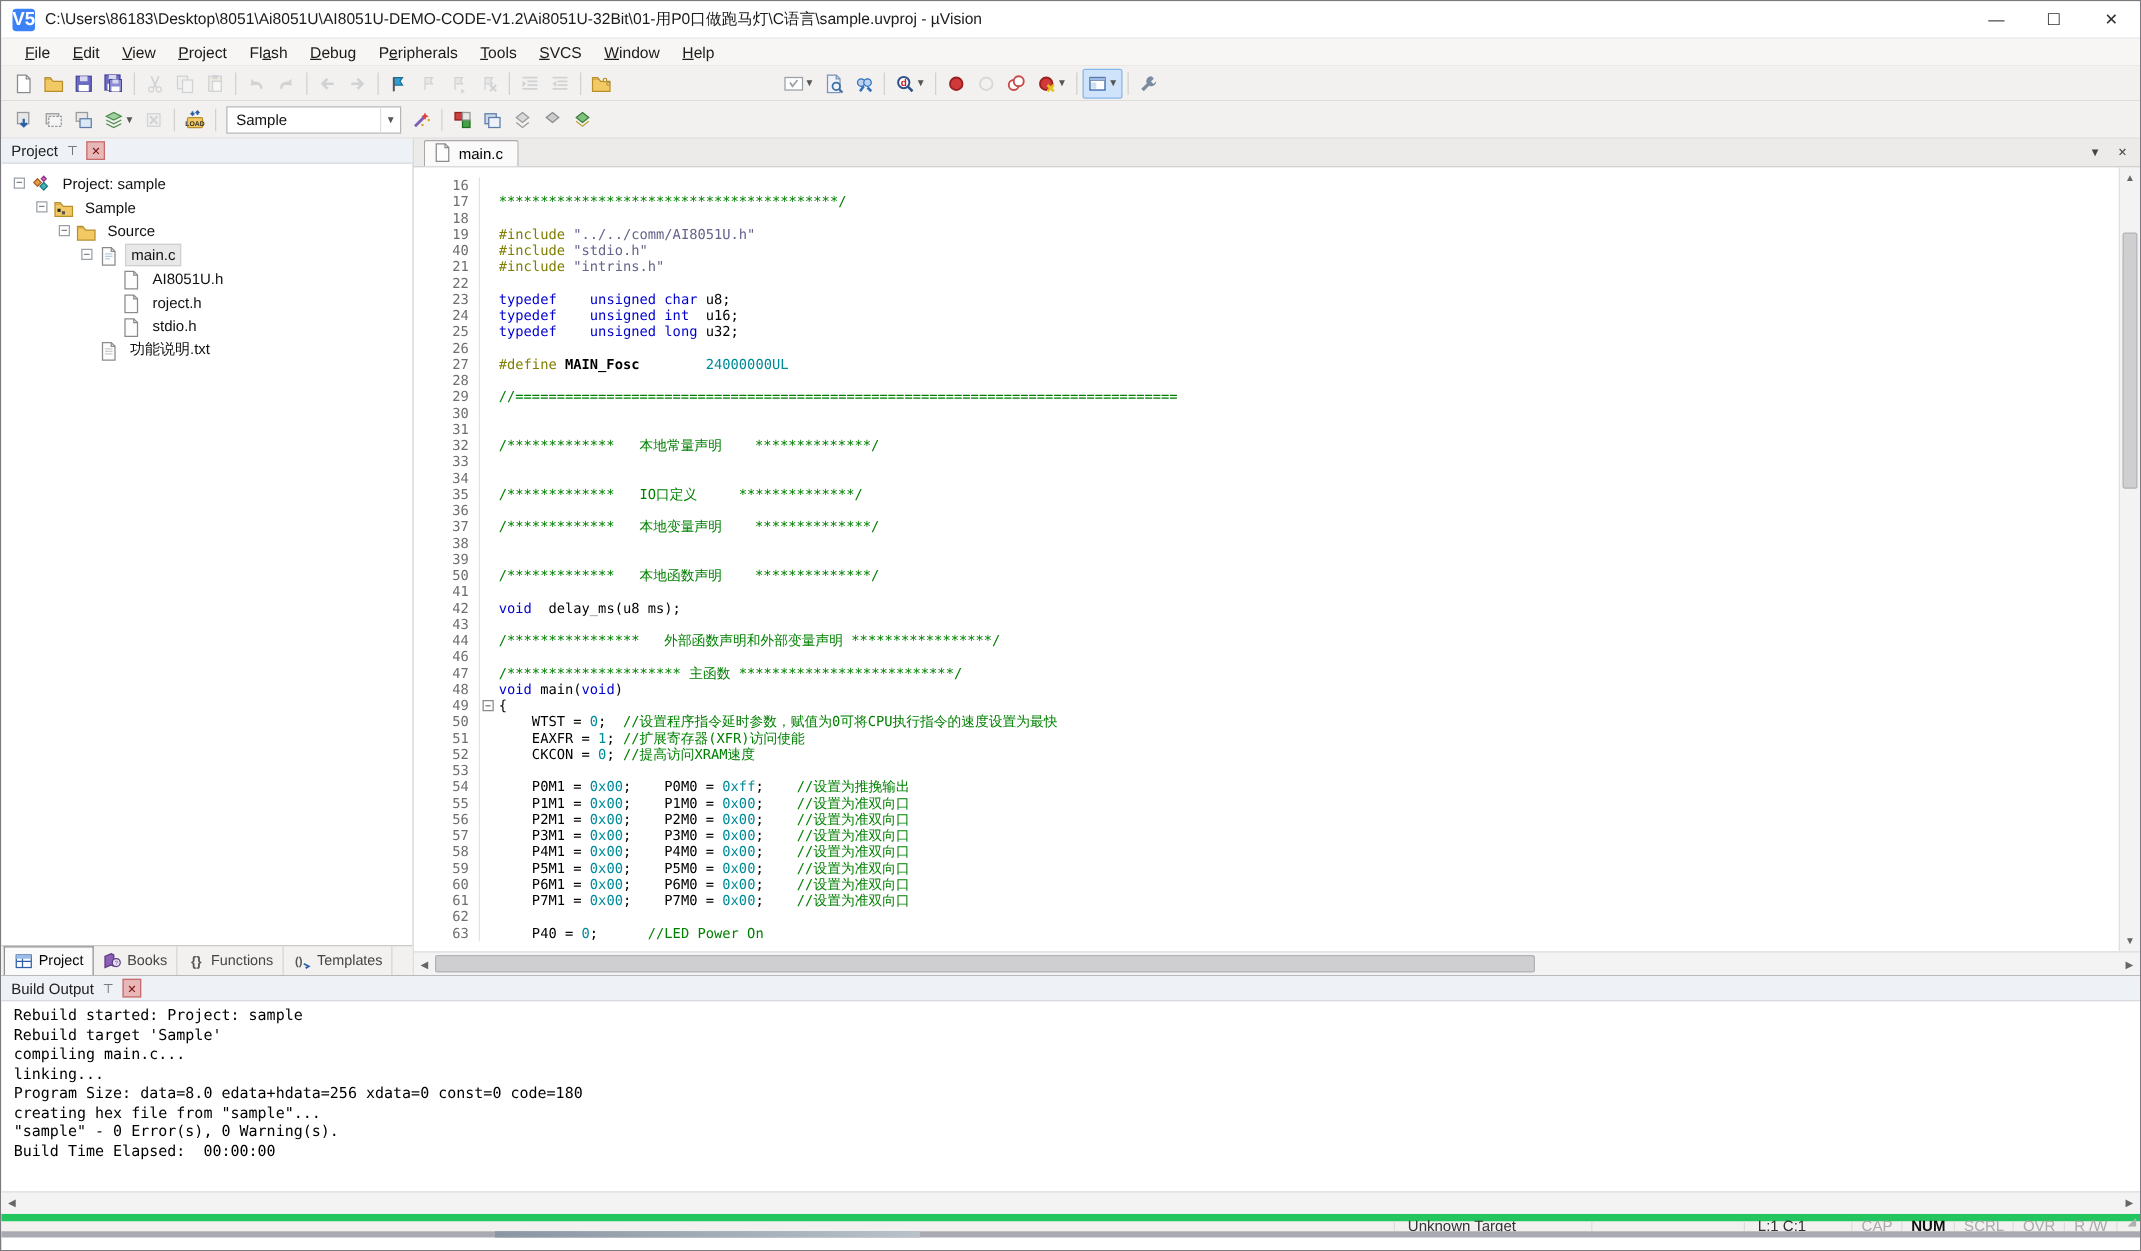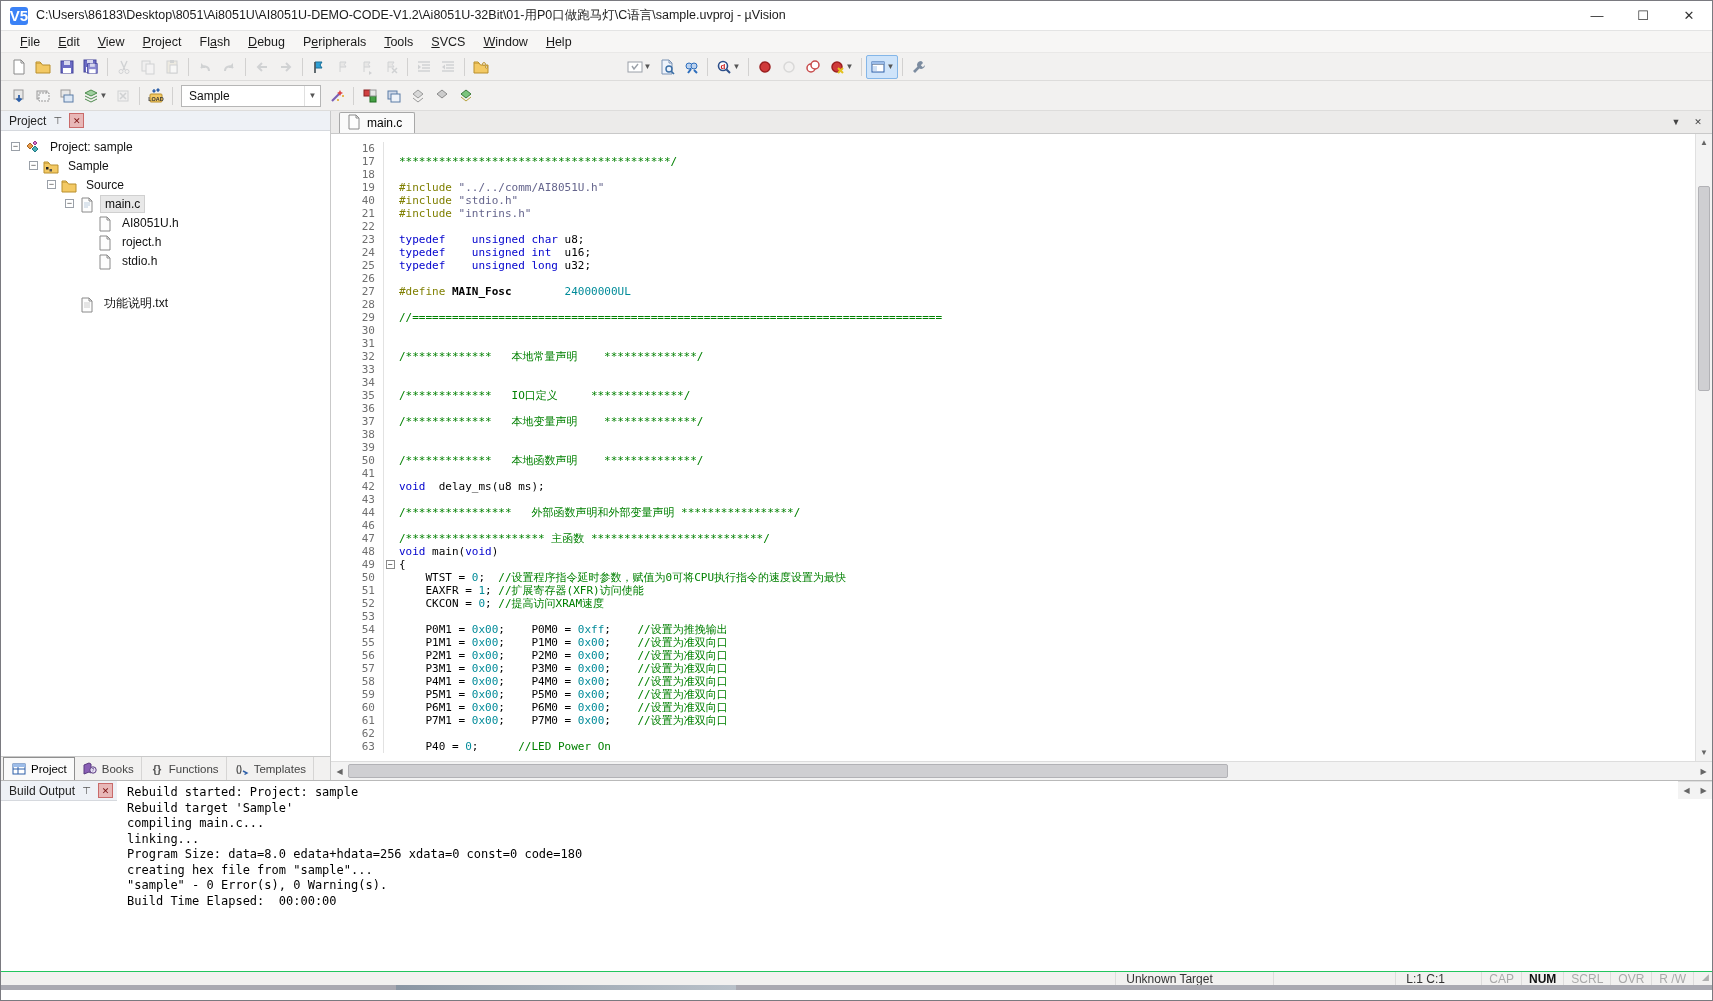--- a/index.html
+++ b/index.html
@@ -67,30 +67,30 @@
   .tok-num{color:#008b99;}
   .tok-cmt{color:#008000;}
   
   #vscroll{width:17px;flex:0 0 auto;background:#f3f3f3;border-left:1px solid #e0e0e0;position:relative;}
   .sb-arrow{height:17px;display:flex;align-items:center;justify-content:center;font-size:8px;color:#666;}
   #vthumb{position:absolute;left:2px;right:2px;top:52px;height:205px;background:#cfcfd2;border:1px solid #b2b2b6;border-radius:2px;}
   #hscroll{height:19px;background:#f3f3f3;border-top:1px solid #ddd;display:flex;align-items:center;position:relative;}
   #hscroll .sb-arrow{width:17px;height:100%;}
   #hthumb{position:absolute;left:17px;width:880px;top:2px;bottom:2px;background:#cfcfd2;border:1px solid #b2b2b6;border-radius:2px;}
   
-  #build-panel{height:191px;border-top:1px solid #b9b9b9;display:flex;background:#fff;}
+  #build-panel{height:191px;border-top:1px solid #b9b9b9;display:flex;flex-direction:column;background:#fff;}
   #build-header{height:20px;background:#eef1f6;border-bottom:1px solid #d6d9de;display:flex;align-items:center;padding:0 4px 0 8px;font-size:12px;color:#222;}
   #build-header .hbtn{margin-left:4px;width:15px;height:15px;display:flex;align-items:center;justify-content:center;font-size:10px;color:#555;}
   #build-header .hbtn:first-of-type{margin-left:auto;}
   #build-header .hbtn.close{background:#e8b7b7;border:1px solid #c96a6a;color:#7a1010;font-size:9px;}
   #build-text{flex:1;padding:4px 0 0 10px;font-family:"DejaVu Sans Mono","Liberation Mono",monospace;font-size:12px;line-height:15.5px;color:#000;white-space:pre;overflow:hidden;}
   #build-hscroll{height:18px;background:#f3f3f3;border-top:1px solid #ddd;display:flex;align-items:center;justify-content:space-between;}
   #build-hscroll .sb-arrow{width:17px;height:100%;}
   
-  #statusbar{height:14px;background:#f2f1f0;border-top:1px solid #22c55e;display:flex;align-items:stretch;font-size:12px;color:#333;padding-left:32px;}
+  #statusbar{height:14px;background:#f2f1f0;border-top:6px solid #22c55e;display:flex;align-items:stretch;font-size:12px;color:#333;padding-left:32px;}
   .sseg{display:flex;align-items:center;padding:0 10px;border-right:1px solid #dddcdb;}
   .sseg.grow{flex:1;}
   .flag{color:#a9a9a9;padding:0 7px;display:flex;align-items:center;border-right:1px solid #dddcdb;}
   .flag.on{color:#111;font-weight:bold;}
   #grip{width:18px;display:flex;align-items:flex-end;justify-content:flex-end;padding:3px;color:#b0b0b0;font-size:9px;}
   #bottom-strip{height:5px;background:#a9a9b1;position:relative;}
   #bottom-strip .photo{position:absolute;left:395px;width:340px;top:0;bottom:0;background:linear-gradient(90deg,#8a96a3,#b9c1c9);}
 </style>
 </head>
 <body>
@@ -564,21 +564,21 @@
           <div class="trow" style="padding-left: 82px;">
             <span class="noexp"></span>
             <span class="ticon" style="display: flex;">
               <svg width="16" height="16" viewBox="0 0 16 16">
                 <path d="M3 1h7l3 3v11H3z" fill="#fdfdfd" stroke="#8a8a8a" stroke-width="1"></path>
                 <path d="M10 1v3h3" fill="none" stroke="#8a8a8a"></path>
               </svg>
             </span>
             <span class="tlabel">stdio.h</span>
           </div>
-          <div class="trow" style="padding-left: 64px; margin-top: 24px;">
+          <div class="trow" style="padding-left: 64px;">
             <span class="noexp"></span>
             <span class="ticon" style="display: flex;">
               <svg width="16" height="16" viewBox="0 0 16 16">
                 <path d="M3 1h7l3 3v11H3z" fill="#fdfdfd" stroke="#8a8a8a" stroke-width="1"></path>
                 <path d="M10 1v3h3" fill="none" stroke="#8a8a8a"></path>
                 <path d="M5 6h6M5 8h6M5 10h6" stroke="#ccc"></path>
               </svg>
             </span>
             <span class="tlabel">功能说明.txt</span>
           </div>

